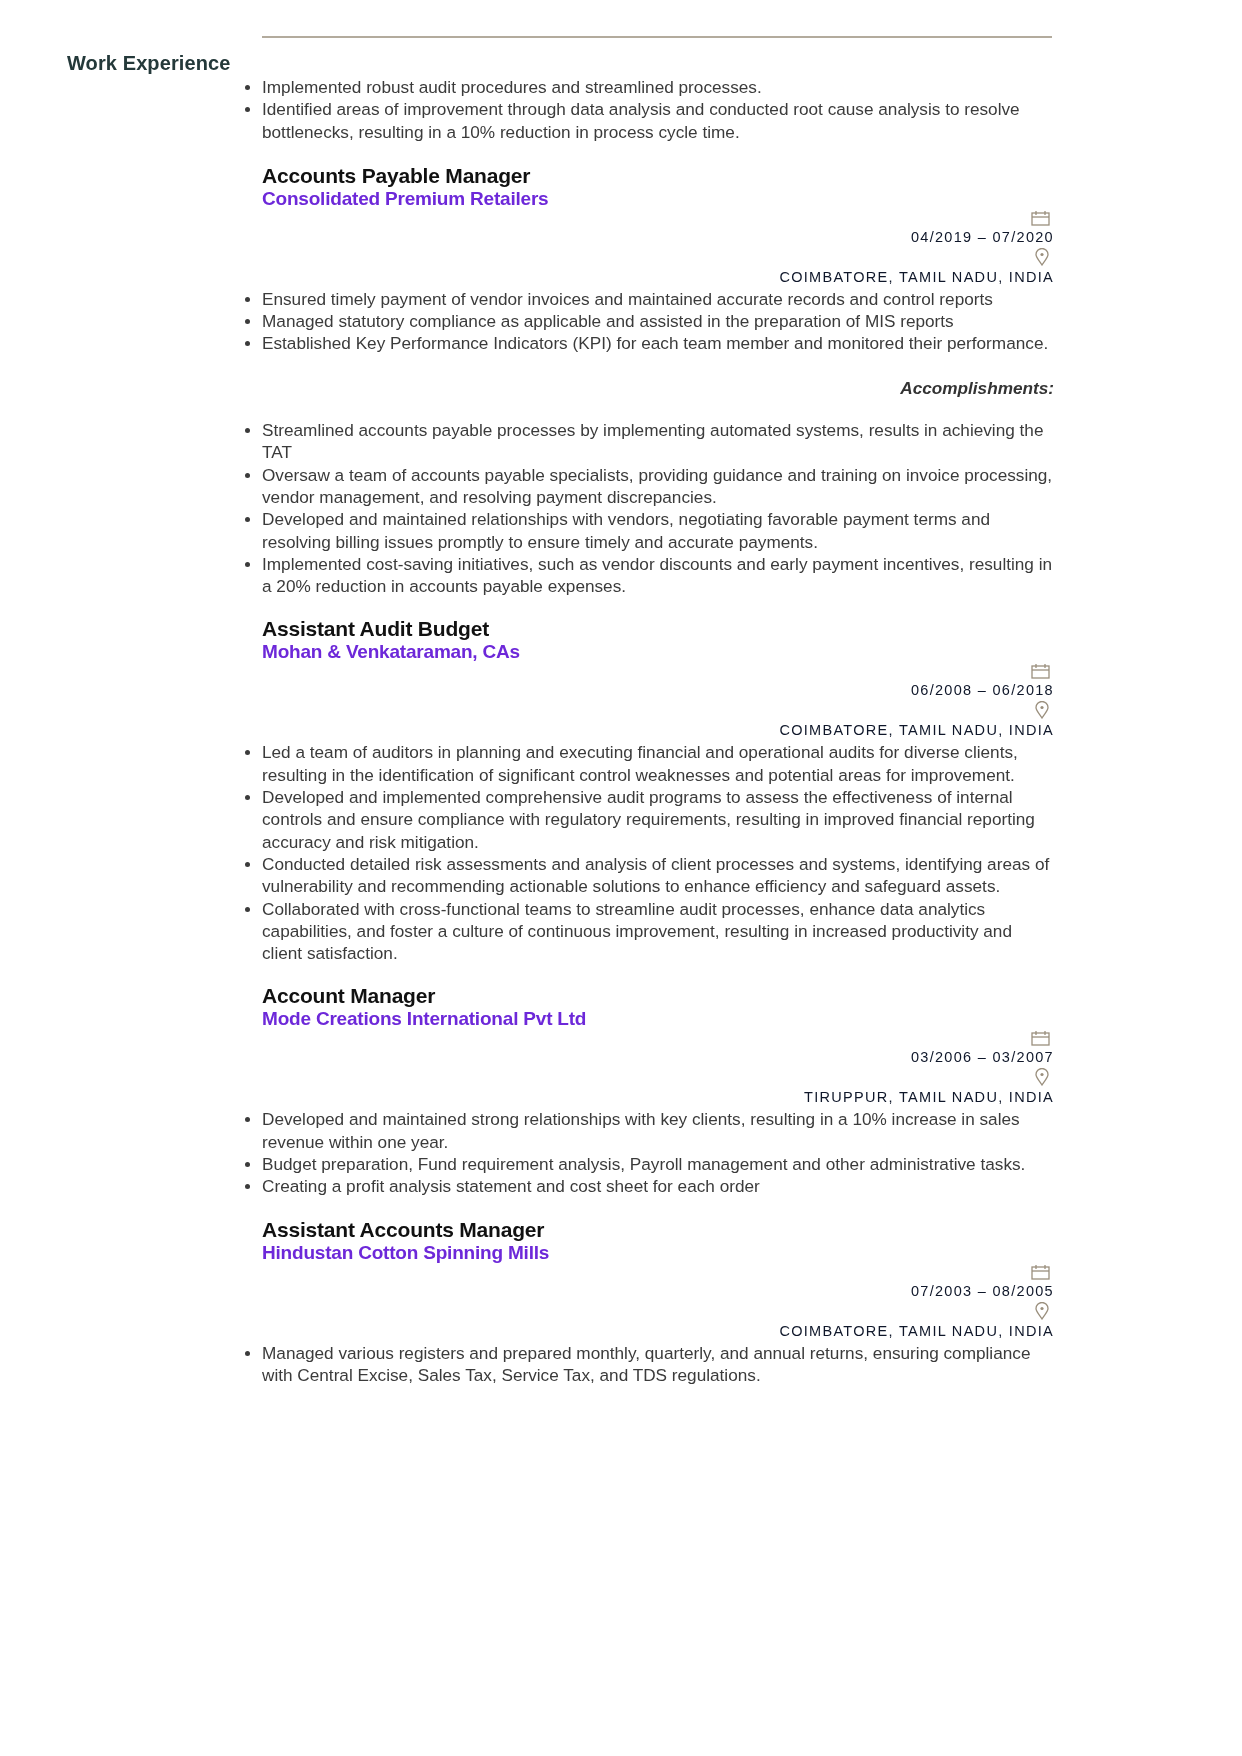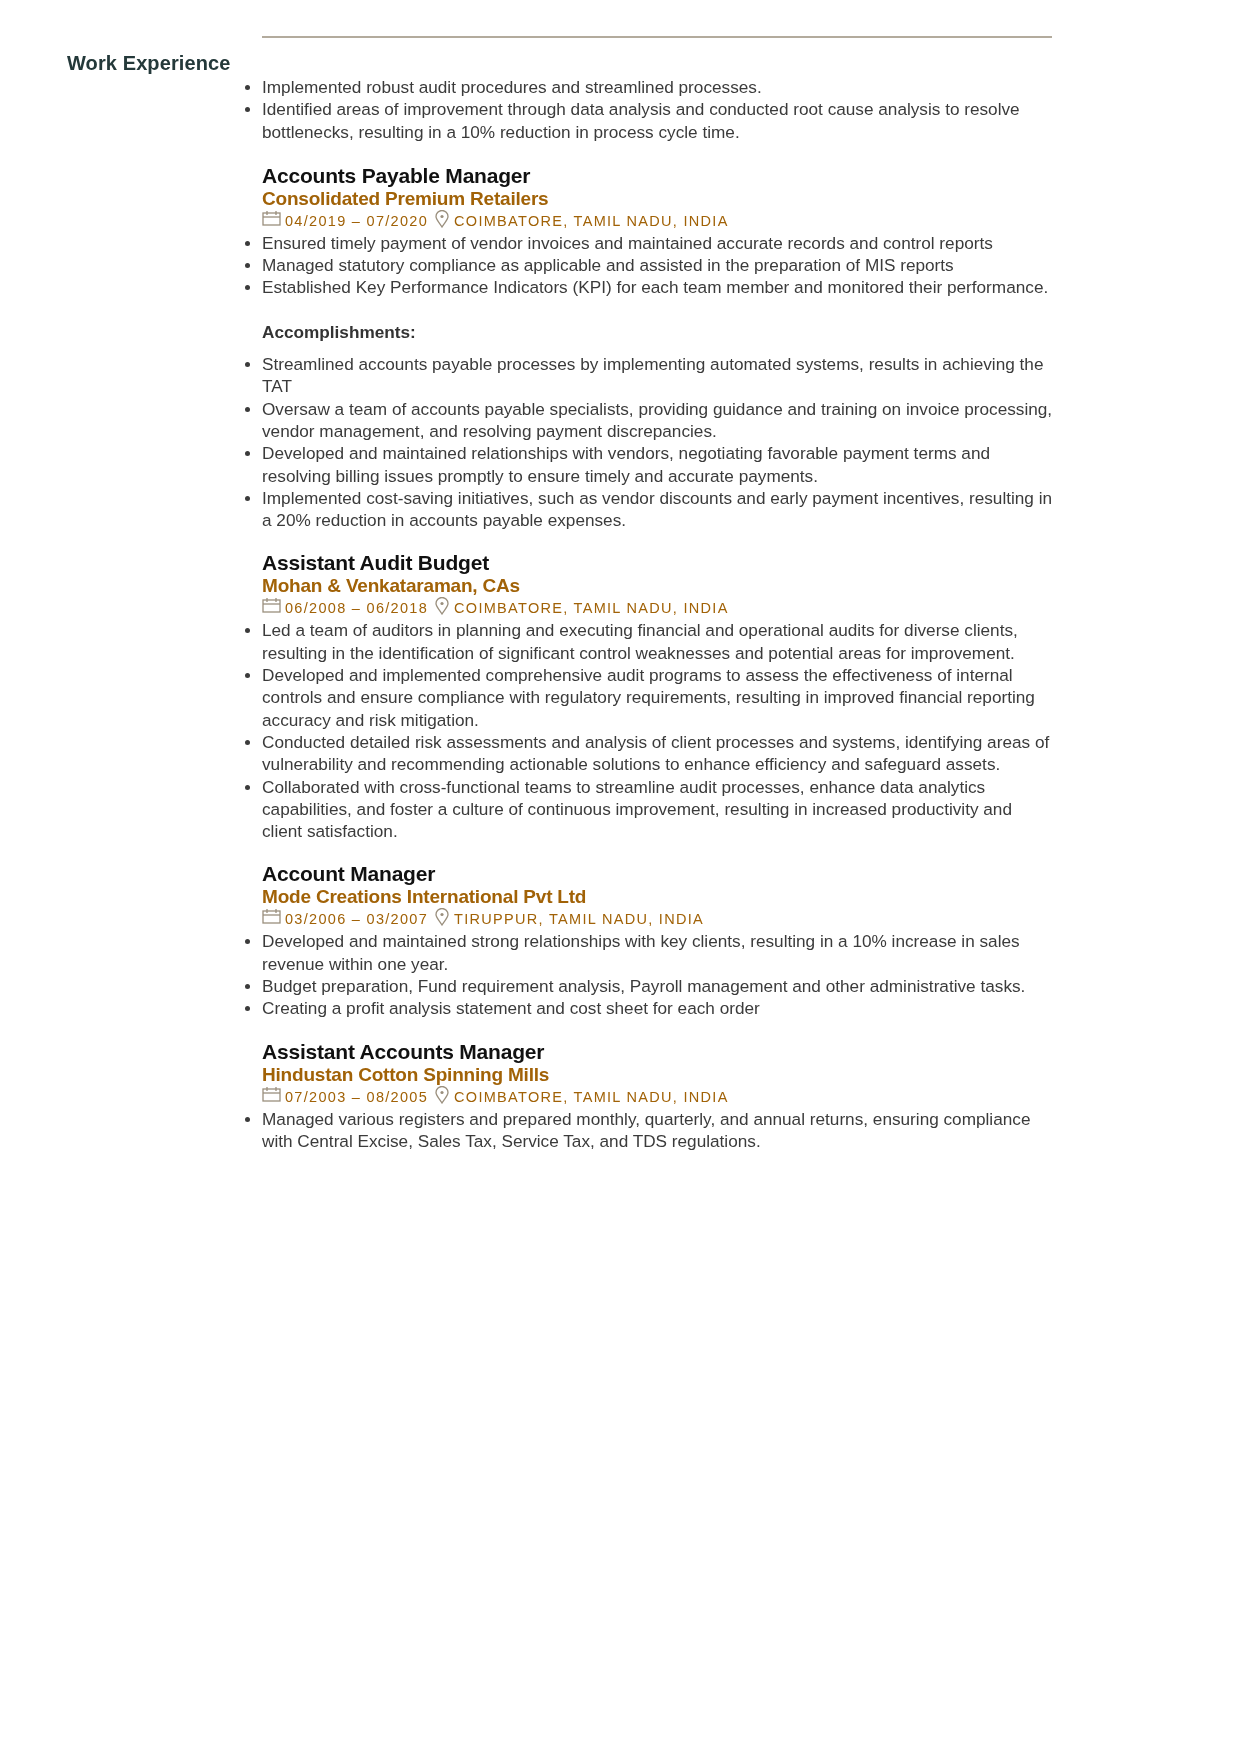--- a/index.html
+++ b/index.html
@@ -29,33 +29,33 @@
     ul.bullets li::before {
       content: ""; position: absolute; left: -17px; top: 9px;
       width: 5px; height: 5px; border-radius: 50%; background: #3b3b3b;
     }
     .job { margin-top: 20px; }
     .job-title {
       font-size: 21px; font-weight: bold; color: #111111; line-height: 24px;
       letter-spacing: -0.2px;
     }
     .company {
-      font-size: 19px; font-weight: bold; color: #a16207; line-height: 22px;
+      font-size: 19px; font-weight: bold; color: #6d28d9; line-height: 22px;
       letter-spacing: -0.2px;
     }
     .meta {
-      display: flex; align-items: flex-start; font-size: 14.5px; line-height: 22px;
-      color: #a16207; letter-spacing: 1.3px; text-transform: uppercase;
+      display: flex; align-items: flex-end; font-size: 14.5px; line-height: 22px;
+      color: #0f172a; letter-spacing: 1.3px; text-transform: uppercase; flex-direction: column;
     }
     .meta svg { display: block; }
     .meta .cal { margin-right: 4px; }
     .meta .pin { margin: 0 5px 0 7px; }
     .subhead {
-      font-size: 17.2px; font-weight: bold; color: #333333;
-      line-height: 22.3px; margin: 22px 0 10px 0;
+      font-size: 17.2px; font-weight: bold; font-style: italic; color: #333333;
+      line-height: 22.3px; margin: 22px 0 20px 0; text-align: right;
     }
   </style>
 </head>
 <body>
 
 <div class="top-rule"></div>
 <div class="section-title">Work Experience</div>
 
 <div class="content">
   <ul class="bullets">

